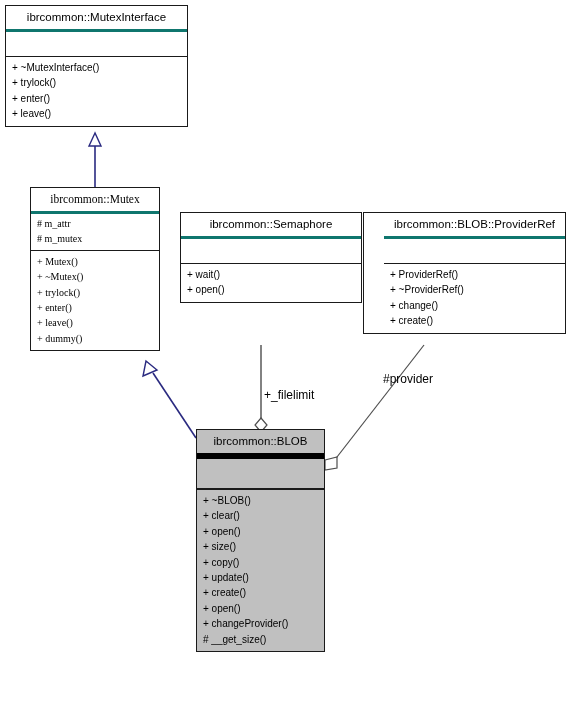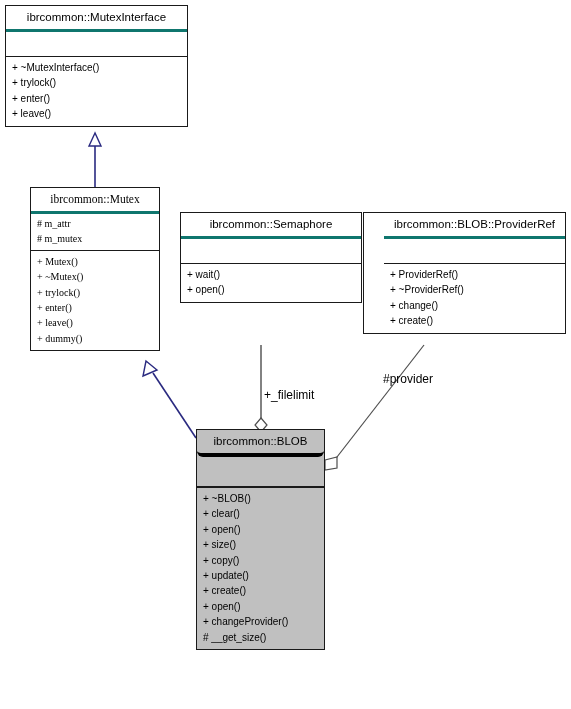--- a/index.html
+++ b/index.html
@@ -142,21 +142,21 @@
     <div class="cls-attrs" style="height:25px;"></div>
     <div class="cls-ops">
       <div class="member">+ ProviderRef()</div>
       <div class="member">+ ~ProviderRef()</div>
       <div class="member">+ change()</div>
       <div class="member">+ create()</div>
     </div>
   </div>
 
   <div class="uml-class filled" style="left:196px; top:429px; width:129px;">
-    <div class="cls-name" style="border-bottom:4px solid #000000;border-radius:6px;">ibrcommon::BLOB</div>
+    <div class="cls-name" style="border-bottom:6px solid #000000;">ibrcommon::BLOB</div>
     <div class="cls-attrs" style="height:31px; border-bottom:2px solid #1a1a1a;"></div>
     <div class="cls-ops">
       <div class="member">+ ~BLOB()</div>
       <div class="member">+ clear()</div>
       <div class="member">+ open()</div>
       <div class="member">+ size()</div>
       <div class="member">+ copy()</div>
       <div class="member">+ update()</div>
       <div class="member">+ create()</div>
       <div class="member">+ open()</div>

